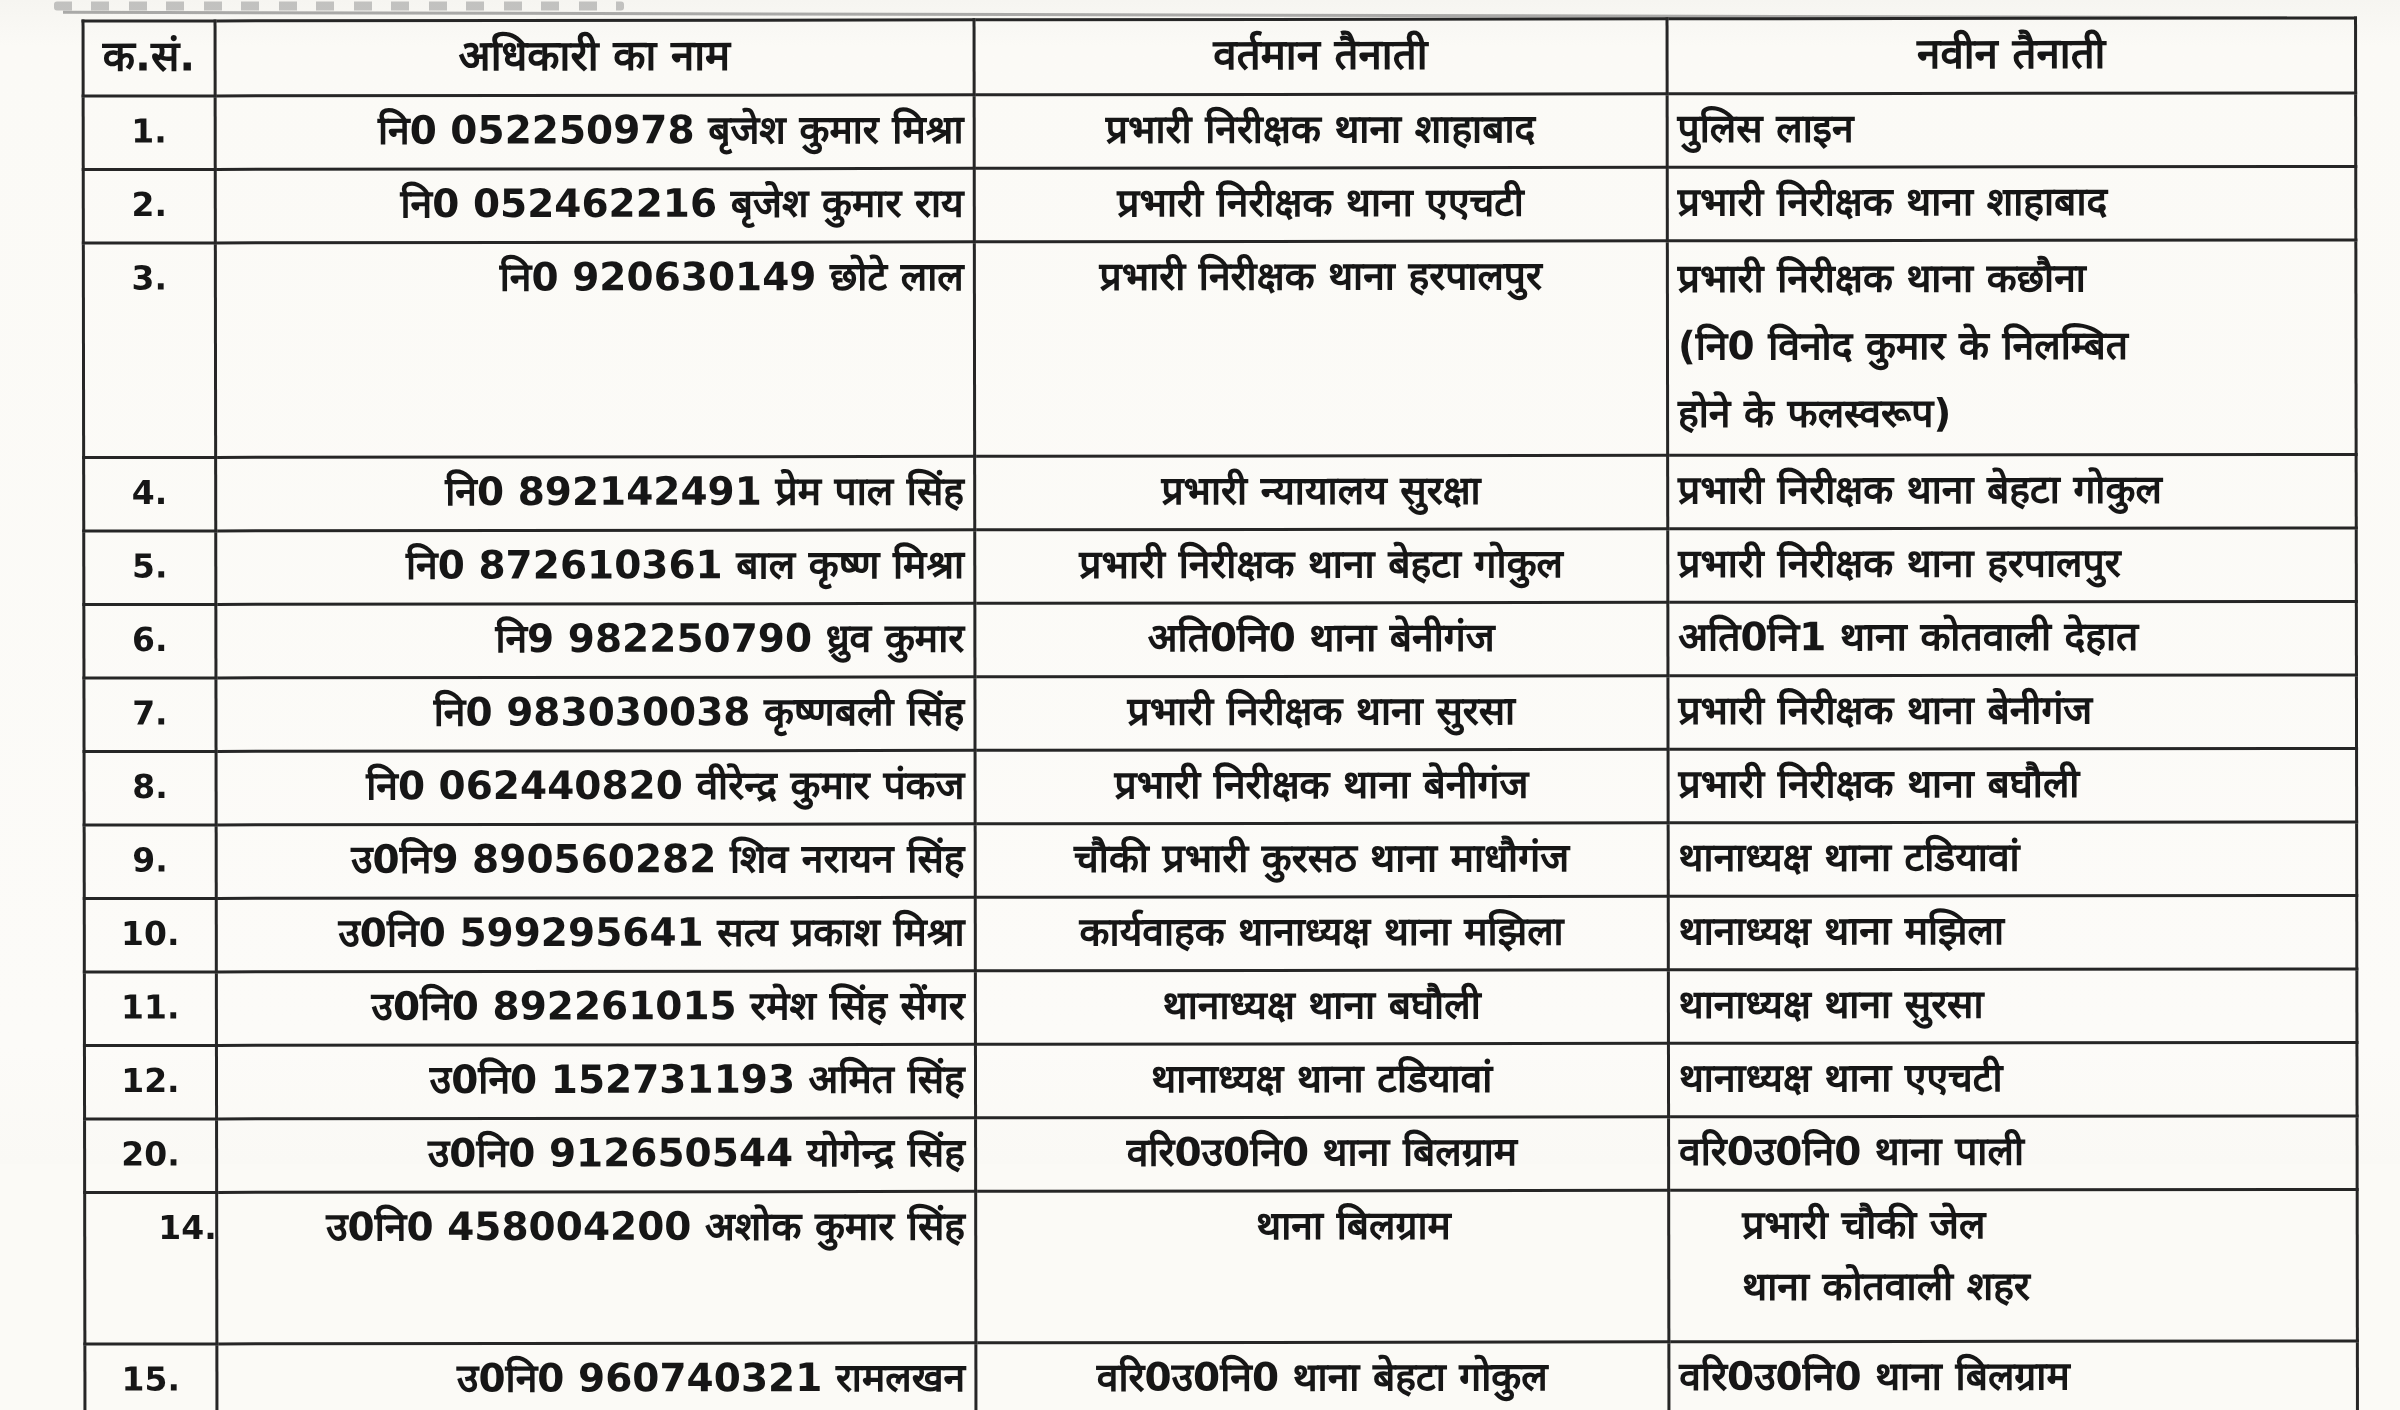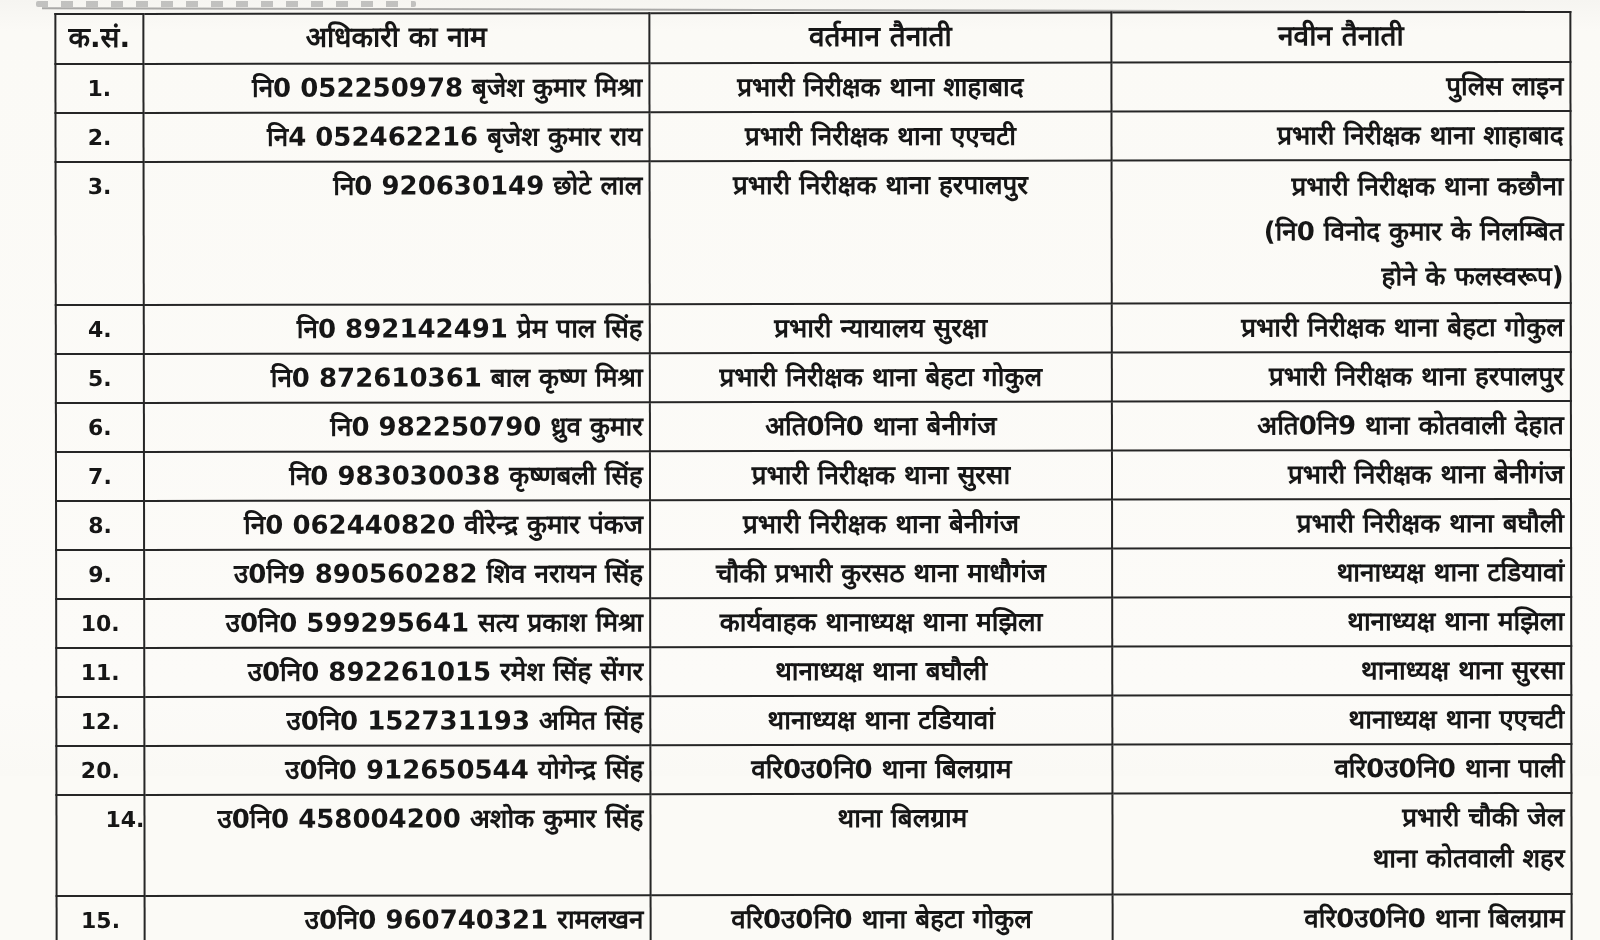--- a/index.html
+++ b/index.html
@@ -45,21 +45,21 @@
     padding:3px 6px;
     white-space:nowrap;
   }
   col.c-sno{width:5.8%;}
   col.c-name{width:33.4%;}
   col.c-cur{width:30.5%;}
   col.c-new{width:30.3%;}
   td.c-sno{text-align:center;font-size:22px;}
   td.c-name{text-align:right;padding-left:15px;}
   td.c-cur{text-align:center;}
-  td.c-new{text-align:right;}
+  td.c-new{text-align:left;}
   
   tr.tall-3 td{height:130px;}
   tr.tall-2 td{height:93px;padding-left:48px;}
   .line{white-space:nowrap;}
   tr.tall-3 td.c-new .line{line-height:45px;}
 </style>
 </head>
 <body>
 
 <div class="page">
@@ -94,21 +94,21 @@
           </td>
           <td class="c-new">
             <div class="line">पुलिस लाइन</div>
           </td>
         </tr>
         <tr>
           <td class="c-sno">
             <div class="line">2.</div>
           </td>
           <td class="c-name">
-            <div class="line">नि4 052462216 बृजेश कुमार राय</div>
+            <div class="line">नि0 052462216 बृजेश कुमार राय</div>
           </td>
           <td class="c-cur">
             <div class="line">प्रभारी निरीक्षक थाना एएचटी</div>
           </td>
           <td class="c-new">
             <div class="line">प्रभारी निरीक्षक थाना शाहाबाद</div>
           </td>
         </tr>
         <tr class="tall-3">
           <td class="c-sno">
@@ -152,27 +152,27 @@
           </td>
           <td class="c-new">
             <div class="line">प्रभारी निरीक्षक थाना हरपालपुर</div>
           </td>
         </tr>
         <tr>
           <td class="c-sno">
             <div class="line">6.</div>
           </td>
           <td class="c-name">
-            <div class="line">नि0 982250790 ध्रुव कुमार</div>
+            <div class="line">नि9 982250790 ध्रुव कुमार</div>
           </td>
           <td class="c-cur">
             <div class="line">अति0नि0 थाना बेनीगंज</div>
           </td>
           <td class="c-new">
-            <div class="line">अति0नि9 थाना कोतवाली देहात</div>
+            <div class="line">अति0नि1 थाना कोतवाली देहात</div>
           </td>
         </tr>
         <tr>
           <td class="c-sno">
             <div class="line">7.</div>
           </td>
           <td class="c-name">
             <div class="line">नि0 983030038 कृष्णबली सिंह</div>
           </td>
           <td class="c-cur">

